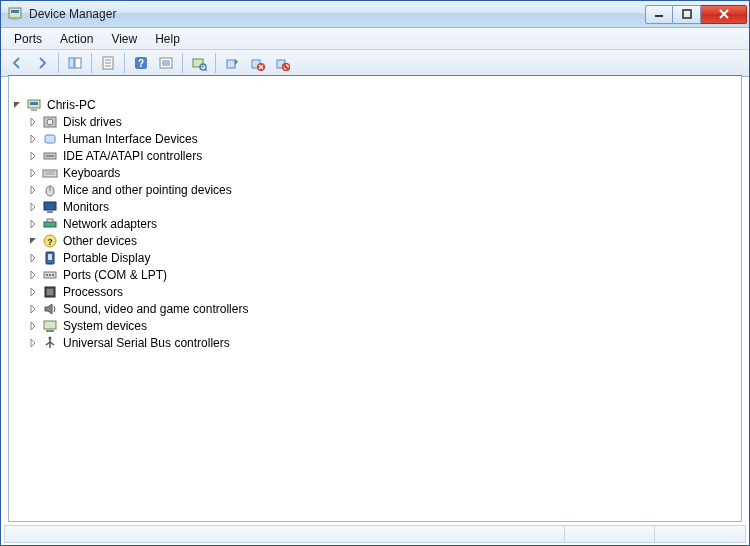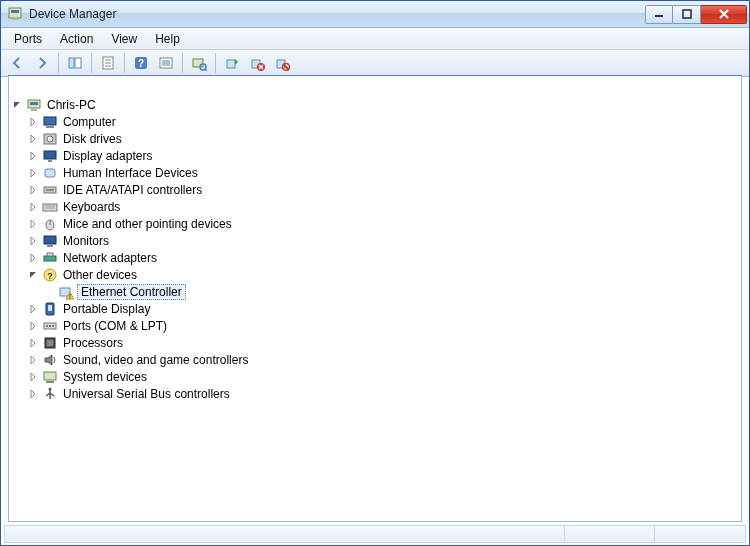--- a/index.html
+++ b/index.html
@@ -285,55 +285,25 @@
       </div>
       <div class="tree-node">
         <span class="tree-indent"></span>
         <span class="expander">
           <svg width="10" height="10">
             <path d="M3 1 L7 5 L3 9 Z" fill="none" stroke="#888"></path>
           </svg>
         </span>
         <span class="node-icon">
           <svg width="16" height="16" viewBox="0 0 16 16">
-            <rect x="2" y="3" width="12" height="8" fill="#3a6bb5" stroke="#234"></rect>
-            <rect x="4" y="12" width="8" height="2" fill="#888"></rect>
-          </svg>
-        </span>
-        <span class="node-label">Computer</span>
-      </div>
-      <div class="tree-node">
-        <span class="tree-indent"></span>
-        <span class="expander">
-          <svg width="10" height="10">
-            <path d="M3 1 L7 5 L3 9 Z" fill="none" stroke="#888"></path>
-          </svg>
-        </span>
-        <span class="node-icon">
-          <svg width="16" height="16" viewBox="0 0 16 16">
             <rect x="2" y="3" width="12" height="10" fill="#c8c8c8" stroke="#777"></rect>
             <circle cx="8" cy="8" r="3" fill="#eee" stroke="#777"></circle>
           </svg>
         </span>
         <span class="node-label">Disk drives</span>
-      </div>
-      <div class="tree-node">
-        <span class="tree-indent"></span>
-        <span class="expander">
-          <svg width="10" height="10">
-            <path d="M3 1 L7 5 L3 9 Z" fill="none" stroke="#888"></path>
-          </svg>
-        </span>
-        <span class="node-icon">
-          <svg width="16" height="16" viewBox="0 0 16 16">
-            <rect x="2" y="3" width="12" height="8" fill="#2d5aa0" stroke="#234"></rect>
-            <rect x="6" y="12" width="4" height="2" fill="#888"></rect>
-          </svg>
-        </span>
-        <span class="node-label">Display adapters</span>
       </div>
       <div class="tree-node">
         <span class="tree-indent"></span>
         <span class="expander">
           <svg width="10" height="10">
             <path d="M3 1 L7 5 L3 9 Z" fill="none" stroke="#888"></path>
           </svg>
         </span>
         <span class="node-icon">
           <svg width="16" height="16" viewBox="0 0 16 16">
@@ -425,33 +395,20 @@
             <path d="M2 2 L8 2 L2 8 Z" fill="#595959"></path>
           </svg>
         </span>
         <span class="node-icon">
           <svg width="16" height="16" viewBox="0 0 16 16">
             <circle cx="8" cy="8" r="6" fill="#f4e27a" stroke="#b89a2a"></circle>
             <text x="8" y="12" font-size="9" text-anchor="middle" fill="#333" font-weight="bold">?</text>
           </svg>
         </span>
         <span class="node-label">Other devices</span>
-      </div>
-      <div class="tree-node">
-        <span class="tree-indent"></span>
-        <span class="tree-indent"></span>
-        <span class="expander empty"></span>
-        <span class="node-icon">
-          <svg width="16" height="16" viewBox="0 0 16 16">
-            <rect x="2" y="4" width="10" height="8" fill="#cfe2f4" stroke="#5a8bc9"></rect>
-            <polygon points="12,8 16,15 8,15" fill="#ffd84a" stroke="#b89a2a"></polygon>
-            <text x="12" y="14.5" font-size="7" text-anchor="middle" fill="#333" font-weight="bold">!</text>
-          </svg>
-        </span>
-        <span class="node-label selected">Ethernet Controller</span>
       </div>
       <div class="tree-node">
         <span class="tree-indent"></span>
         <span class="expander">
           <svg width="10" height="10">
             <path d="M3 1 L7 5 L3 9 Z" fill="none" stroke="#888"></path>
           </svg>
         </span>
         <span class="node-icon">
           <svg width="16" height="16" viewBox="0 0 16 16">

